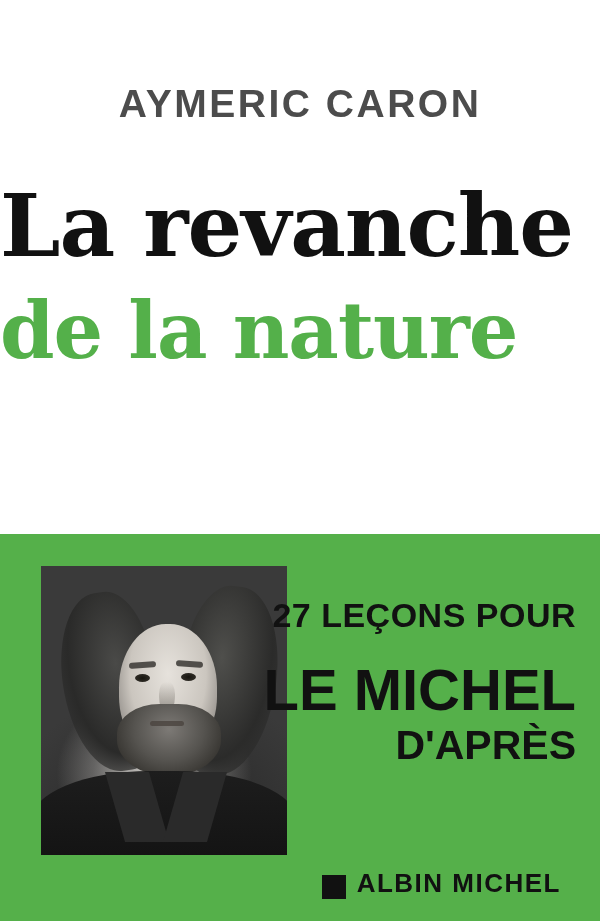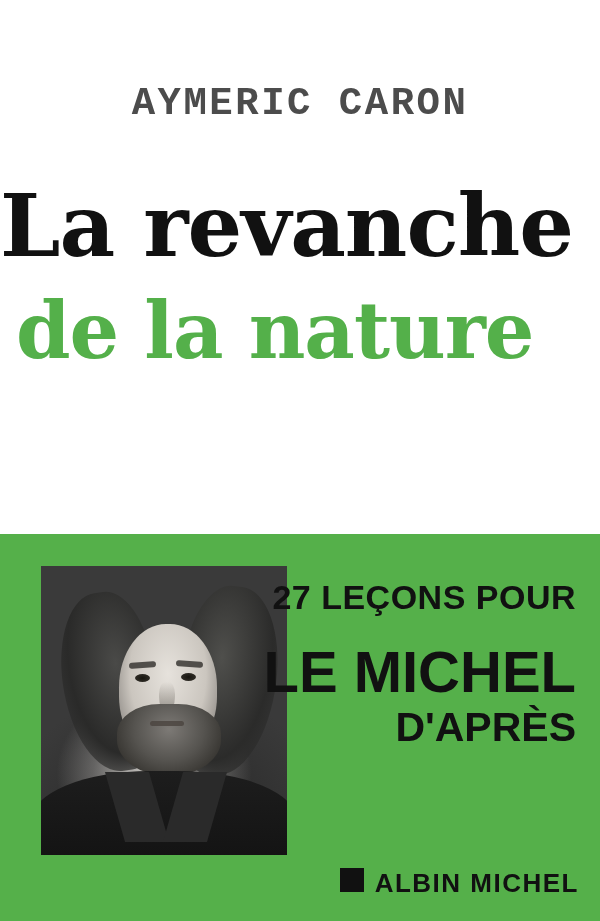--- a/index.html
+++ b/index.html
@@ -25,21 +25,21 @@
     width: 600px;
     height: 534px;
     background: #ffffff;
   }
   .author {
     position: absolute;
     left: 0;
     top: 82px;
     width: 600px;
     text-align: center;
-    font-family: Liberation Mono, monospace;
+    font-family: Liberation Sans, sans-serif;
     font-weight: bold;
     font-size: 39px;
     letter-spacing: 2.5px;
     color: #4c4c4c;
     white-space: nowrap;
   }
   .title-line1 {
     position: absolute;
     left: 0;
     top: 178px;
@@ -59,21 +59,20 @@
     top: 285px;
     width: 476px;
     text-align: center;
     font-family: "DejaVu Serif", serif;
     font-weight: bold;
     font-size: 78px;
     line-height: 92px;
     letter-spacing: -1px;
     color: #54b04a;
     white-space: nowrap;
-    padding-left: 16px;
   }
   
   .green-band {
     position: absolute;
     left: 0;
     top: 534px;
     width: 600px;
     height: 387px;
     background: #55b04a;
   }
@@ -192,43 +191,44 @@
   .portrait .collar-r { left: 132px; transform: skewX(-16deg); }
   
   .sub {
     position: absolute;
     right: 24px;
     text-align: right;
     color: #111111;
     font-family: "Liberation Sans", sans-serif;
     font-weight: bold;
     white-space: nowrap;
+    margin-top: 18px;
   }
   .sub-1 {
     top: 578px;
     font-size: 34px;
     letter-spacing: 0.5px;
   }
   .sub-2 {
     top: 638px;
     font-size: 58px;
     letter-spacing: 0px;
   }
   .sub-3 {
     top: 704px;
     font-size: 41px;
     letter-spacing: 0px;
   }
   
   .publisher {
     position: absolute;
-    right: 21px;
+    right: 39px;
     top: 868px;
     display: flex;
-    align-items: flex-start;
+    align-items: flex-end;
     gap: 11px;
   }
   .publisher .mark {
     width: 24px;
     height: 24px;
     background: #111111;
     display: block;
   }
   .publisher .name {
     font-family: "Liberation Sans", sans-serif;

